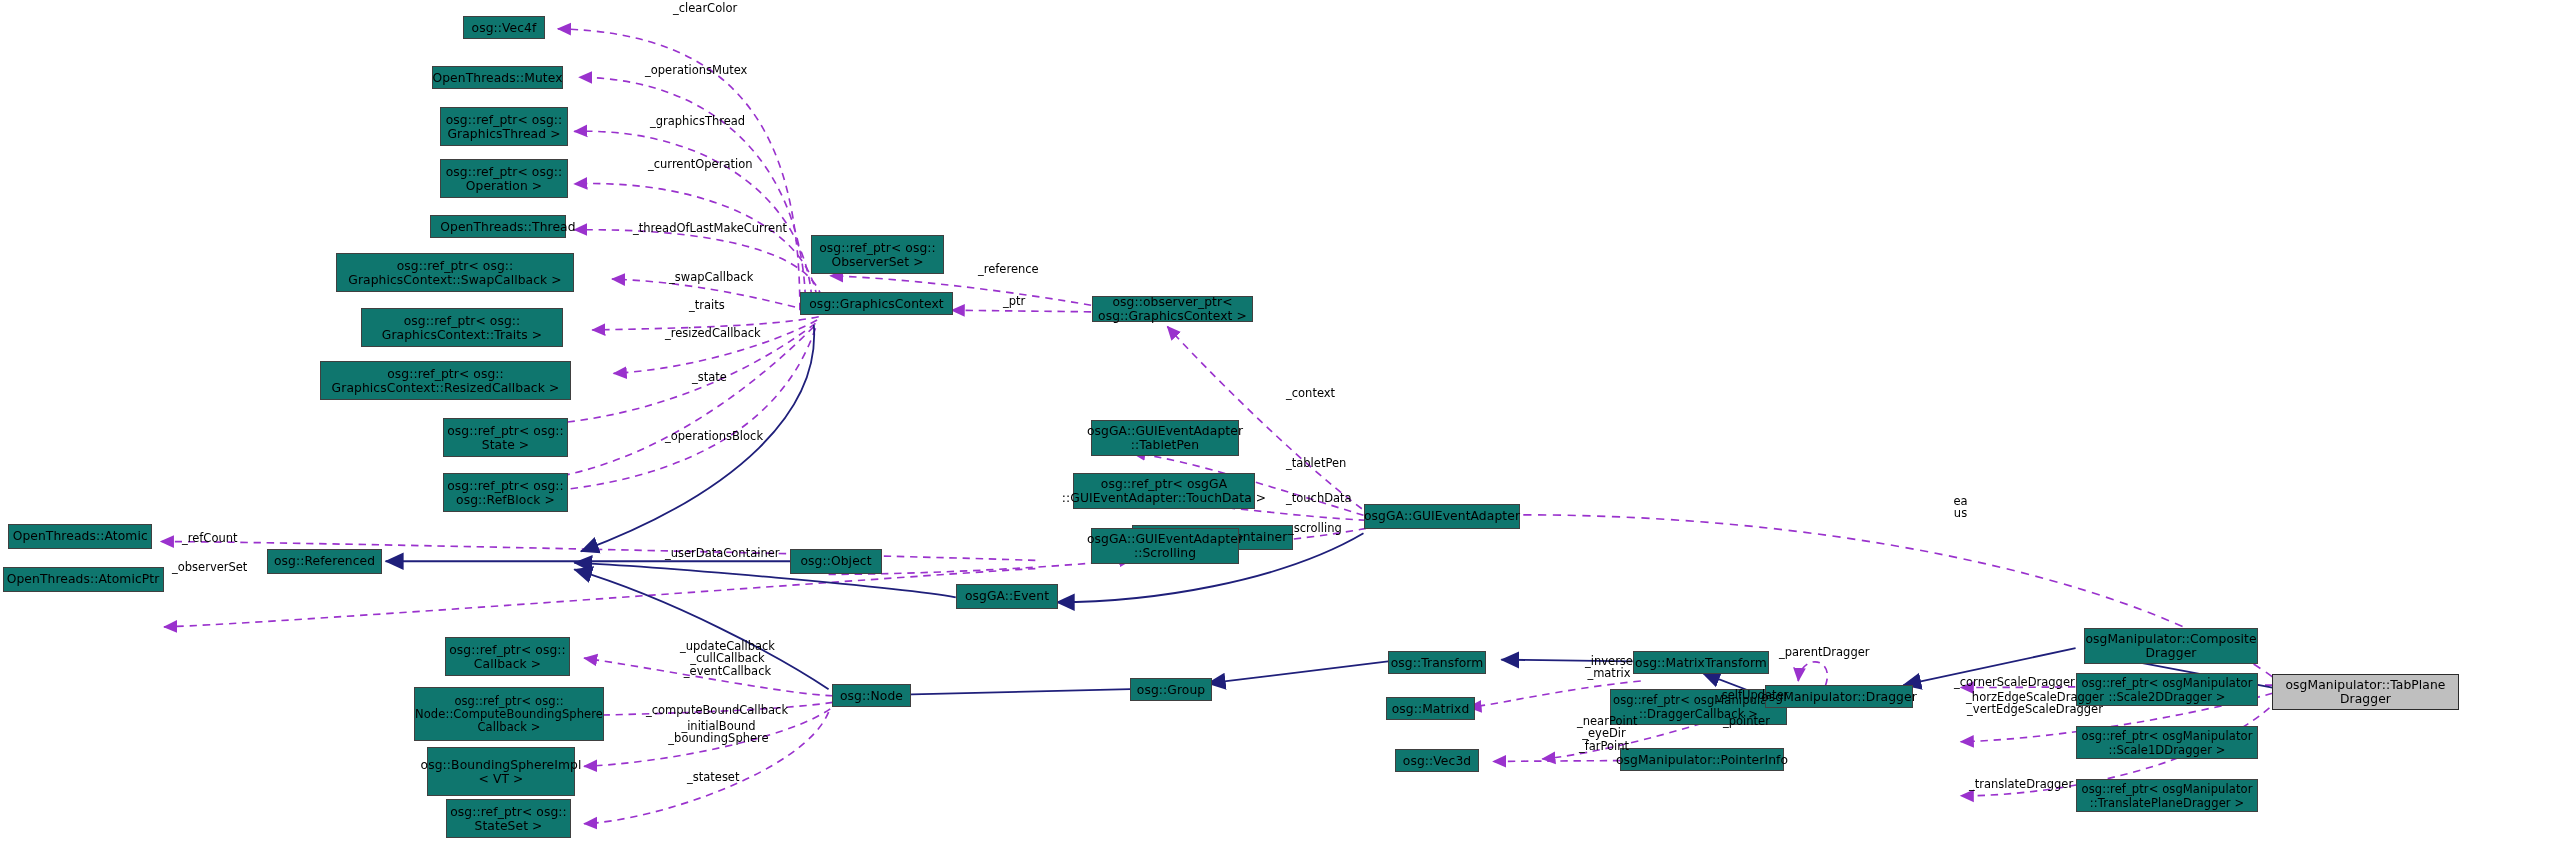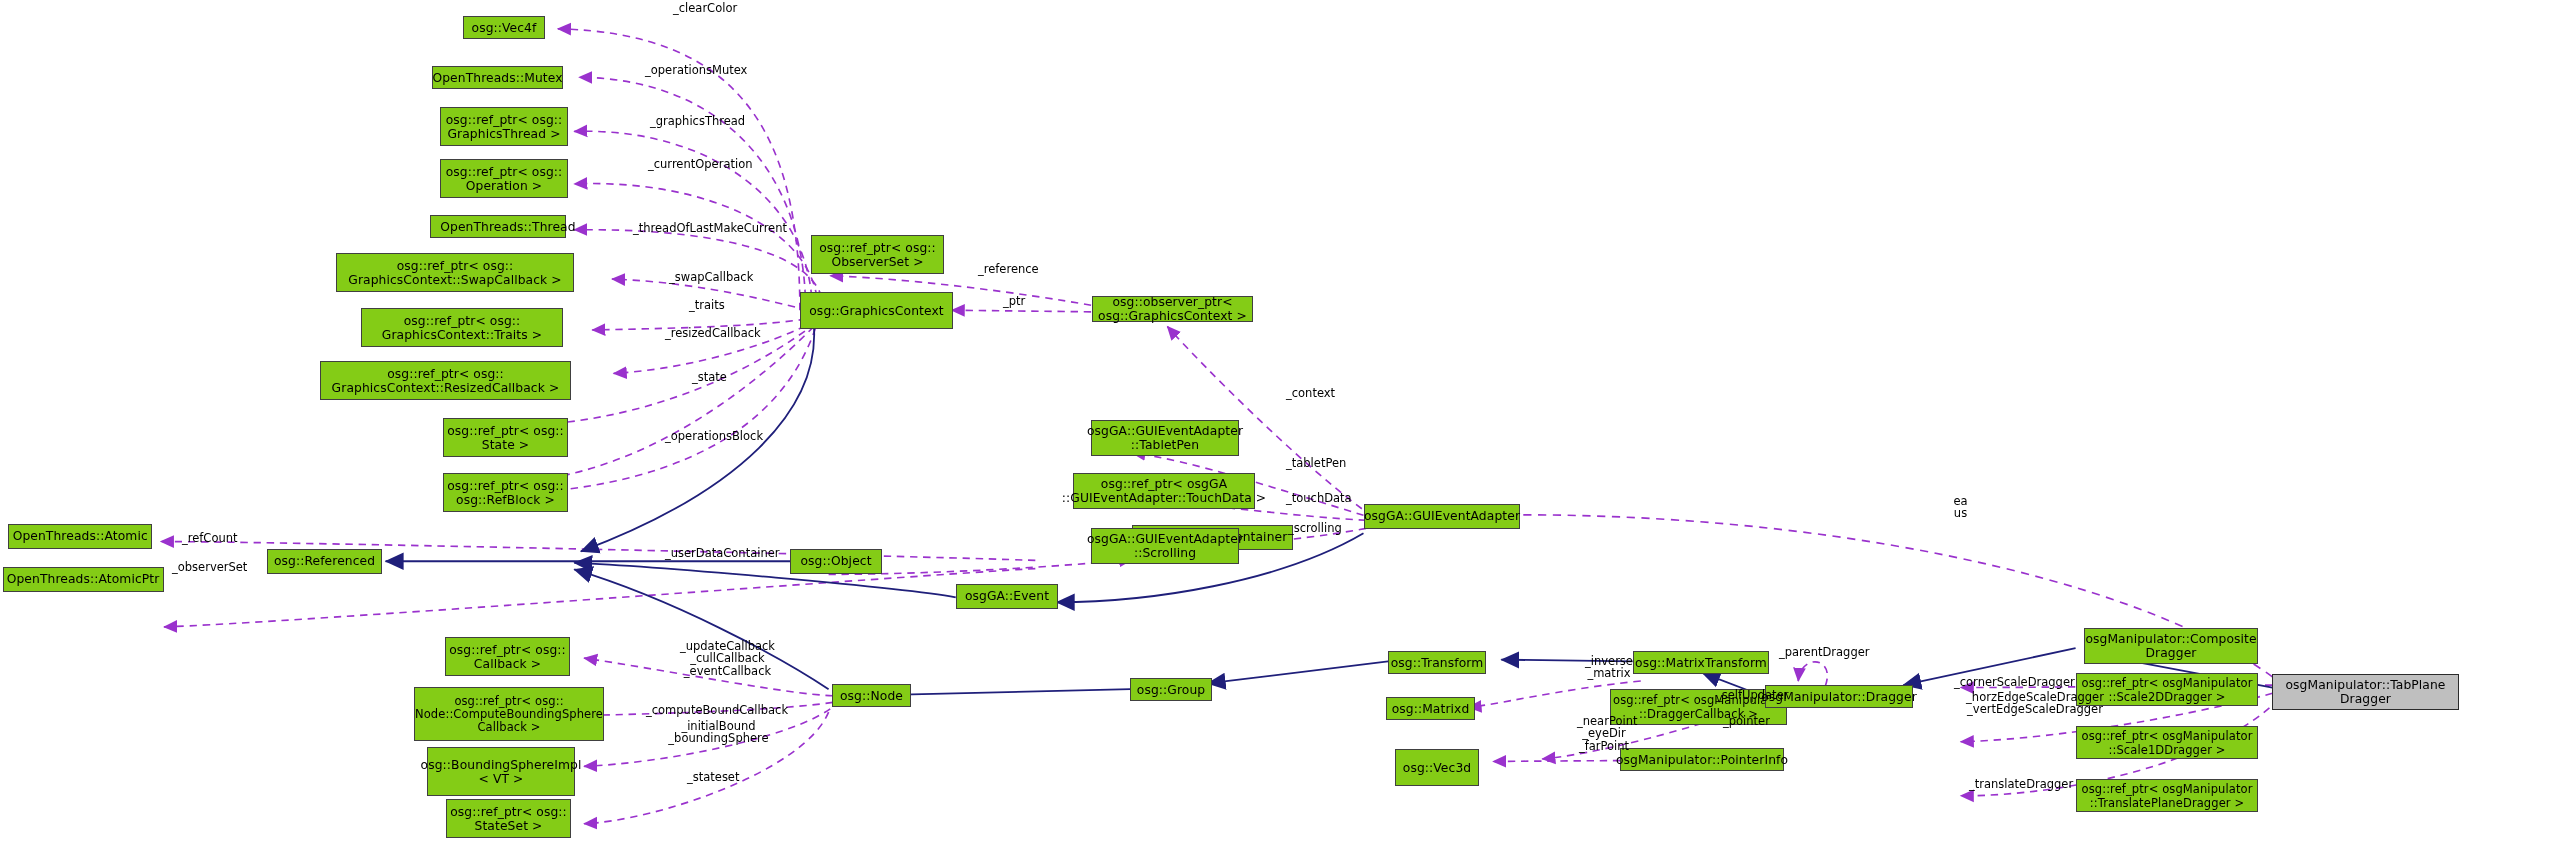--- a/index.html
+++ b/index.html
@@ -5,21 +5,21 @@
 <style>
   html,body{margin:0;padding:0;background:#ffffff;}
   body{font-family:"DejaVu Sans","Liberation Sans",sans-serif;}
   #canvas{position:relative;width:2576px;height:846px;background:#fff;overflow:hidden;}
   svg.edges{position:absolute;left:0;top:0;width:2576px;height:846px;pointer-events:none;}
 
   .node{
     position:absolute;
     box-sizing:border-box;
     border:1.3px solid #404040;
-    background:#84cc16;
+    background:#0f766e;
     color:#000000;
     font-size:12.3px;
     line-height:14px;
     display:flex;
     align-items:center;
     justify-content:center;
     text-align:center;
     padding:1.6px 4.1px;
     white-space:pre;
     letter-spacing:0.1px;
@@ -142,21 +142,21 @@
 GraphicsContext::Traits &gt;</div>
   <div class="node" style="left: 320px; top: 361px; width: 251px; height: 39px;">osg::ref_ptr&lt; osg::
 GraphicsContext::ResizedCallback &gt;</div>
   <div class="node" style="left: 443px; top: 418px; width: 125px; height: 39px;">osg::ref_ptr&lt; osg::
 State &gt;</div>
   <div class="node" style="left: 443px; top: 473px; width: 125px; height: 39px;">osg::ref_ptr&lt; osg::
 osg::RefBlock &gt;</div>
 
   <div class="node" style="left: 811px; top: 235px; width: 133px; height: 39px;">osg::ref_ptr&lt; osg::
 ObserverSet &gt;</div>
-  <div class="node" style="left: 800px; top: 292px; width: 153px; height: 37px;">osg::GraphicsContext</div>
+  <div class="node" style="left: 800px; top: 292px; width: 153px; height: 23px;">osg::GraphicsContext</div>
   <div class="node" style="left: 1092px; top: 296px; width: 161px; height: 26px;">osg::observer_ptr&lt;
 osg::GraphicsContext &gt;</div>
 
   <div class="node" style="left: 8.2px; top: 524px; width: 144px; height: 24.6px;">OpenThreads::Atomic</div>
   <div class="node" style="left: 2.5px; top: 567px; width: 161px; height: 24.6px;">OpenThreads::AtomicPtr</div>
   <div class="node" style="left: 267px; top: 549px; width: 115px; height: 24.6px;">osg::Referenced</div>
   <div class="node" style="left: 790px; top: 549px; width: 92px; height: 24.6px;">osg::Object</div>
   <div class="node" style="left: 1132px; top: 525px; width: 161px; height: 24.6px;">osg::UserDataContainer</div>
 
   <div class="node" style="left: 1091px; top: 420px; width: 148px; height: 36px;">osgGA::GUIEventAdapter
@@ -175,21 +175,21 @@
 Callback &gt;</div>
   <div class="node" style="left: 427px; top: 747px; width: 148px; height: 49px;">osg::BoundingSphereImpl
 &lt; VT &gt;</div>
   <div class="node" style="left: 446px; top: 799px; width: 125px; height: 39px;">osg::ref_ptr&lt; osg::
 StateSet &gt;</div>
 
   <div class="node" style="left: 832px; top: 684px; width: 79px; height: 23px;">osg::Node</div>
   <div class="node" style="left: 1130px; top: 678px; width: 82px; height: 23px;">osg::Group</div>
   <div class="node" style="left: 1388px; top: 651px; width: 98px; height: 23px;">osg::Transform</div>
   <div class="node" style="left: 1386px; top: 697px; width: 89px; height: 23px;">osg::Matrixd</div>
-  <div class="node" style="left: 1395px; top: 749px; width: 84px; height: 37px;">osg::Vec3d</div>
+  <div class="node" style="left: 1395px; top: 749px; width: 84px; height: 23px;">osg::Vec3d</div>
   <div class="node" style="left: 1633px; top: 651px; width: 136px; height: 23px;">osg::MatrixTransform</div>
   <div class="node" style="left: 1610px; top: 689px; width: 177px; height: 36px; font-size: 11.5px;">osg::ref_ptr&lt; osgManipulator
 ::DraggerCallback &gt;</div>
   <div class="node" style="left: 1620px; top: 748px; width: 164px; height: 23px;">osgManipulator::PointerInfo</div>
   <div class="node" style="left: 1765px; top: 685px; width: 148px; height: 23px;">osgManipulator::Dragger</div>
 
   <div class="node" style="left: 2084px; top: 628px; width: 174px; height: 36px;">osgManipulator::Composite
 Dragger</div>
   <div class="node" style="left: 2076px; top: 673px; width: 182px; height: 33px; font-size: 11.5px;">osg::ref_ptr&lt; osgManipulator
 ::Scale2DDragger &gt;</div>

